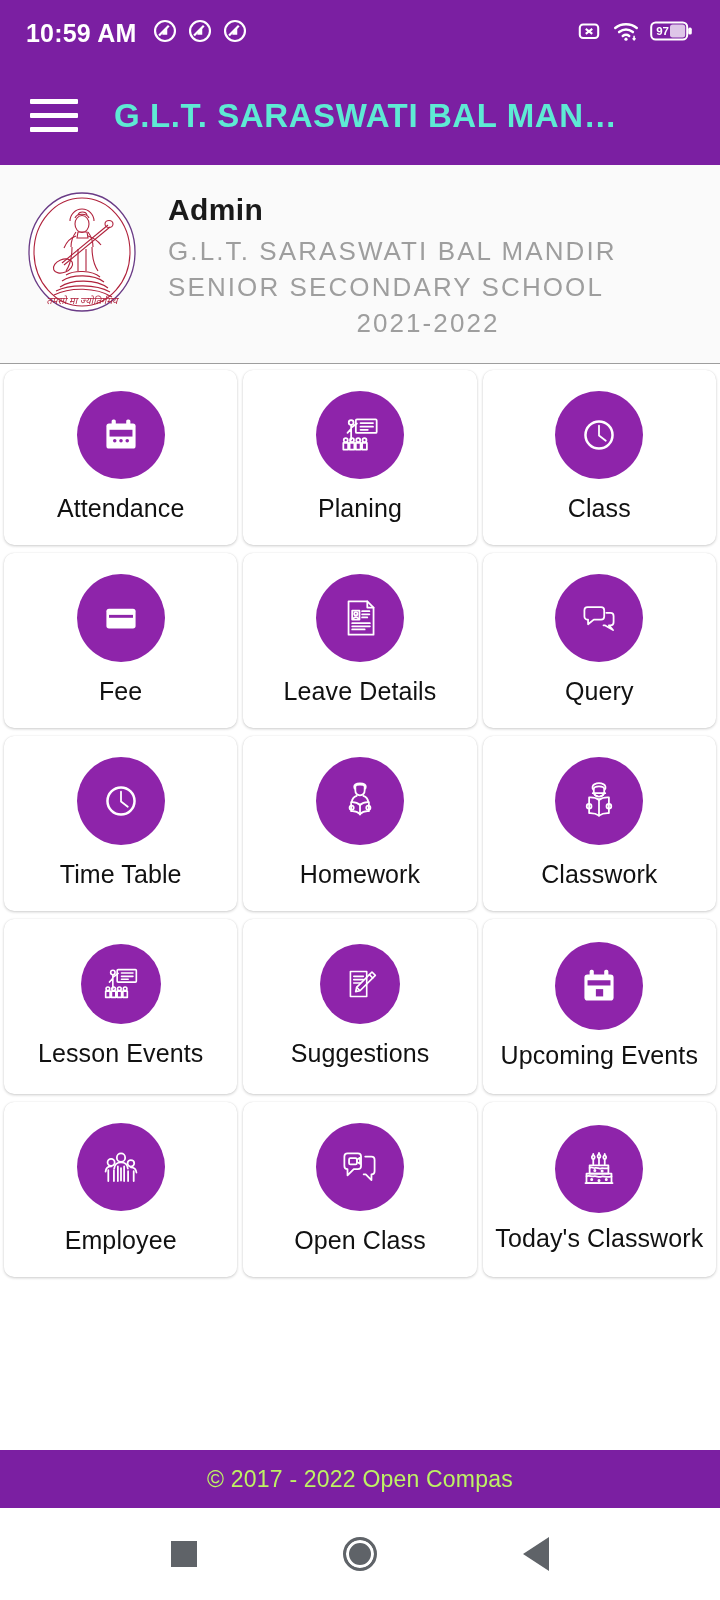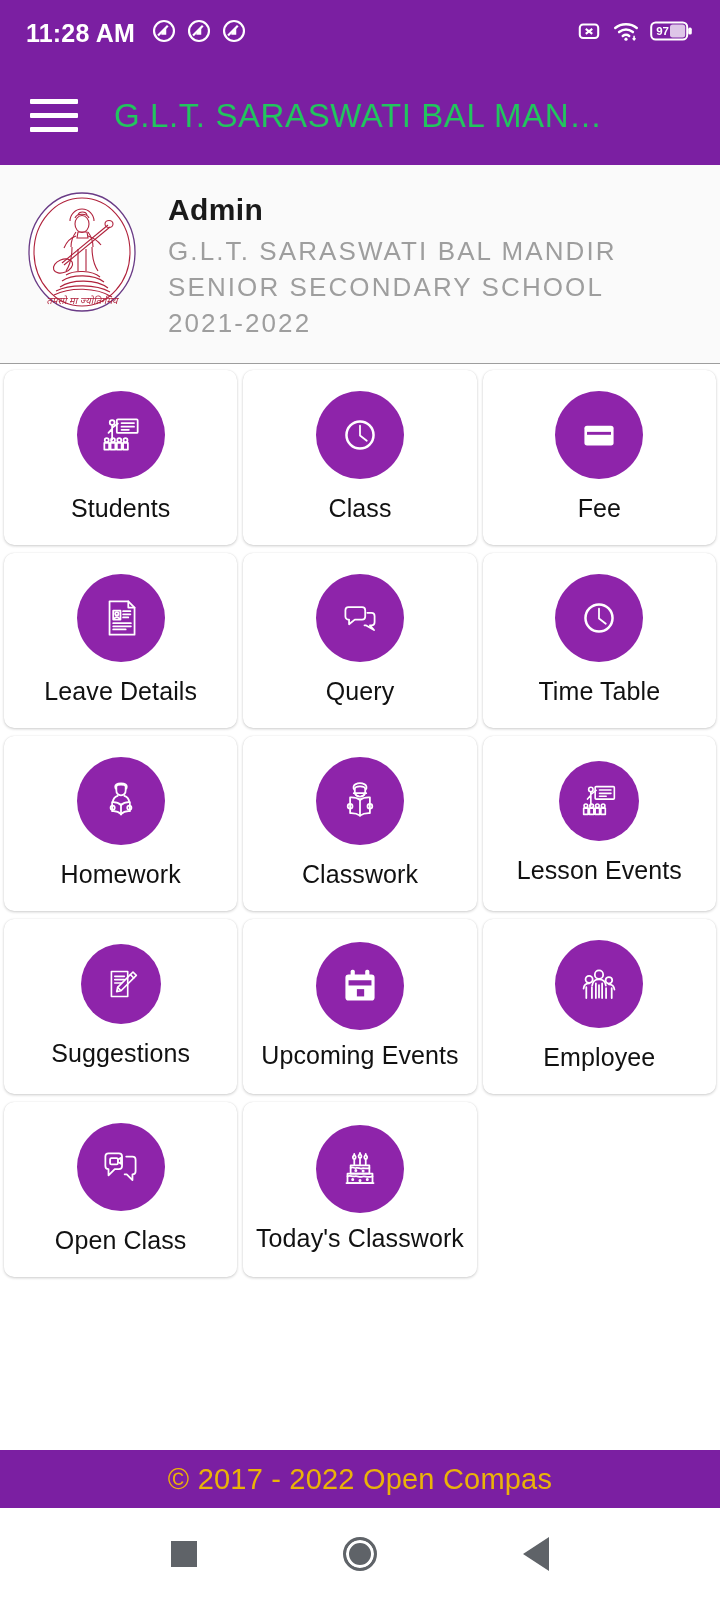--- a/index.html
+++ b/index.html
@@ -49,23 +49,23 @@
     margin-left: 10px; margin-right: 30px;
     display: flex; flex-direction: column; justify-content: center;
     gap: 9px;
     cursor: pointer;
   }
   .hamburger i {
     display: block; height: 5px; width: 48px;
     background: #ffffff; border-radius: 1px;
   }
   .appbar-title {
-    color: #22c55e;
+    color: #5eead4;
     font-size: 33px;
-    font-weight: normal;
+    font-weight: bold;
     letter-spacing: .6px;
     white-space: nowrap;
     overflow: hidden;
   }
 
   
   .profile {
     background: #fafafa;
     border-bottom: 1px solid #9e9e9e;
     padding: 20px 16px 22px 20px;
@@ -89,20 +89,21 @@
   .profile-school {
     font-size: 26px; color: #9e9e9e;
     letter-spacing: 2.1px;
     line-height: 36px;
     max-width: 520px;
   }
   .profile-session {
     font-size: 26px; color: #9e9e9e;
     letter-spacing: 2.1px;
     line-height: 36px;
+    text-align: center;
   }
 
   
   .grid-scroll {
     flex: 1 1 auto;
     background: #ffffff;
     padding: 6px 4px 0 4px;
     overflow: hidden;
   }
   .grid {
@@ -140,22 +141,22 @@
 
   
   .footer {
     background: #7B1FA2;
     height: 58px;
     display: flex; align-items: center; justify-content: center;
     flex: 0 0 auto;
     margin-top: 6px;
   }
   .footer span {
-    color: #eab308;
-    font-size: 29px;
+    color: #bef264;
+    font-size: 23px;
     letter-spacing: .2px;
   }
 
   
   .navbar {
     height: 92px;
     background: #ffffff;
     display: flex; align-items: center; justify-content: center;
     gap: 146px;
     flex: 0 0 auto;
@@ -174,21 +175,21 @@
     border-bottom: 17px solid transparent;
     border-right: 26px solid #5f6368;
   }
 </style>
 </head>
 <body>
 
 <div id="app">
 
   <div class="statusbar">
-    <div class="sb-clock">11:28 AM</div>
+    <div class="sb-clock">10:59 AM</div>
     <div class="sb-left-icons">
       <span class="noicon">
         <svg width="26" height="26" viewBox="0 0 24 24">
             <circle cx="12" cy="12" r="9.2" fill="none" stroke="#fff" stroke-width="2"></circle>
             <path d="M6.5 16.2 L15.5 7.2" stroke="#fff" stroke-width="2" fill="none"></path>
             <path d="M9.5 15.4c0-3 2-5.6 4.6-6.2v6.2z" fill="#fff"></path>
           </svg>
       </span>
       <span class="noicon">
         <svg width="26" height="26" viewBox="0 0 24 24">
@@ -285,34 +286,48 @@
       <div class="profile-school">G.L.T. SARASWATI BAL MANDIR SENIOR SECONDARY SCHOOL</div>
       <div class="profile-session">2021-2022</div>
     </div>
   </div>
 
   <div class="grid-scroll">
     <div class="grid" id="tile-grid">
         <div class="tile">
           <div class="badge big">
             <svg width="50" height="50" viewBox="0 0 48 48">
+              <rect x="10" y="13" width="28" height="24" rx="2.5" fill="#fff"></rect>
+              <rect x="13" y="19" width="22" height="6.5" fill="#8E24AA"></rect>
+              <rect x="15" y="9" width="4" height="7" rx="1.6" fill="#fff"></rect>
+              <rect x="29" y="9" width="4" height="7" rx="1.6" fill="#fff"></rect>
+              <circle cx="18" cy="29.5" r="1.7" fill="#8E24AA"></circle>
+              <circle cx="24" cy="29.5" r="1.7" fill="#8E24AA"></circle>
+              <circle cx="30" cy="29.5" r="1.7" fill="#8E24AA"></circle>
+            </svg>
+          </div>
+          <div class="label">Attendance</div>
+        </div>
+        <div class="tile">
+          <div class="badge big">
+            <svg width="50" height="50" viewBox="0 0 48 48">
               <g fill="none" stroke="#fff" stroke-width="1.7" stroke-linecap="round" stroke-linejoin="round">
          <rect x="20" y="9" width="20" height="13" rx="1"></rect>
          <path d="M24.5 12.5h12 M24.5 16h12 M24.5 19h7"></path>
          <circle cx="15.5" cy="12" r="2.3"></circle>
          <path d="M15.5 14.5v10 M15.5 17l5.5-4 M15.5 18l-3.5 4 M15.5 24.5v4"></path>
          <path d="M8 31.5h4.6v6.5H8z M14 31.5h4.6v6.5H14z M20 31.5h4.6v6.5H20z M26 31.5h4.6v6.5H26z"></path>
          <circle cx="10.3" cy="29" r="1.9"></circle>
                 <circle cx="16.3" cy="29" r="1.9"></circle>
                 <circle cx="22.3" cy="29" r="1.9"></circle>
                 <circle cx="28.3" cy="29" r="1.9"></circle>
        </g>
             </svg>
           </div>
-          <div class="label">Students</div>
+          <div class="label">Planing</div>
         </div>
         <div class="tile">
           <div class="badge big">
             <svg width="50" height="50" viewBox="0 0 48 48">
               <circle cx="24" cy="24" r="13" fill="none" stroke="#fff" stroke-width="2.4"></circle>
               <path d="M24 15v9.5l6.5 5" fill="none" stroke="#fff" stroke-width="1.7" stroke-linecap="round" stroke-linejoin="round"></path>
             </svg>
           </div>
           <div class="label">Class</div>
         </div>

